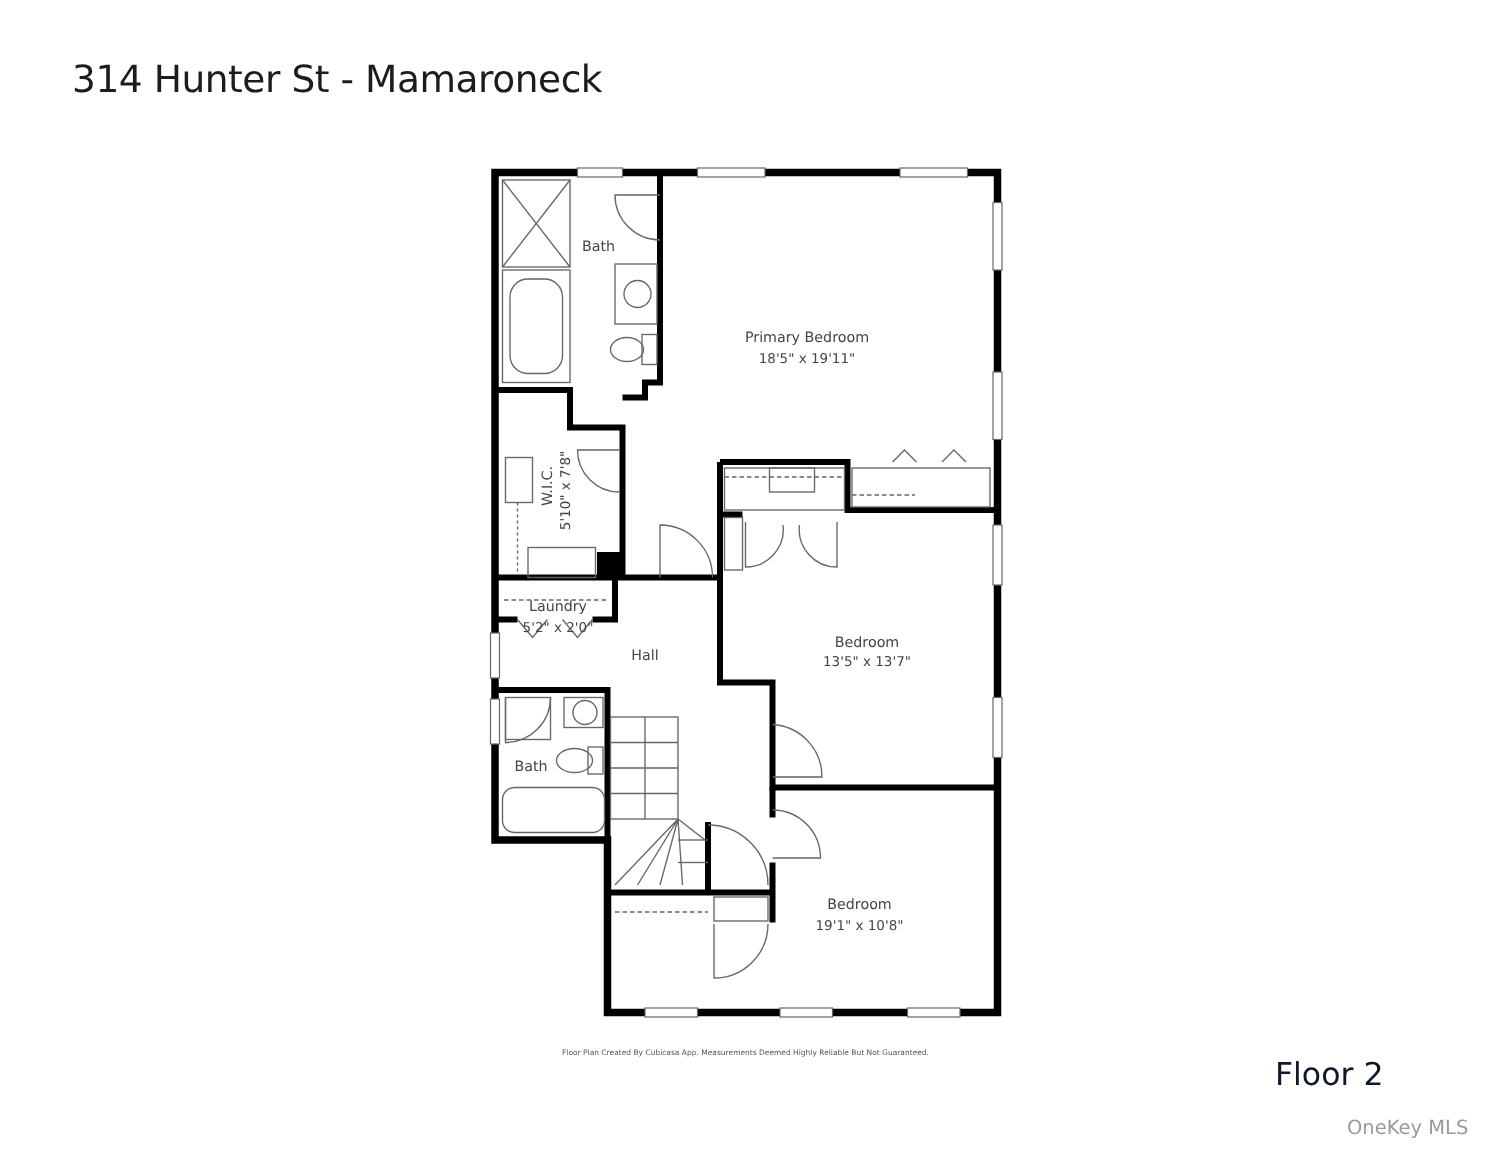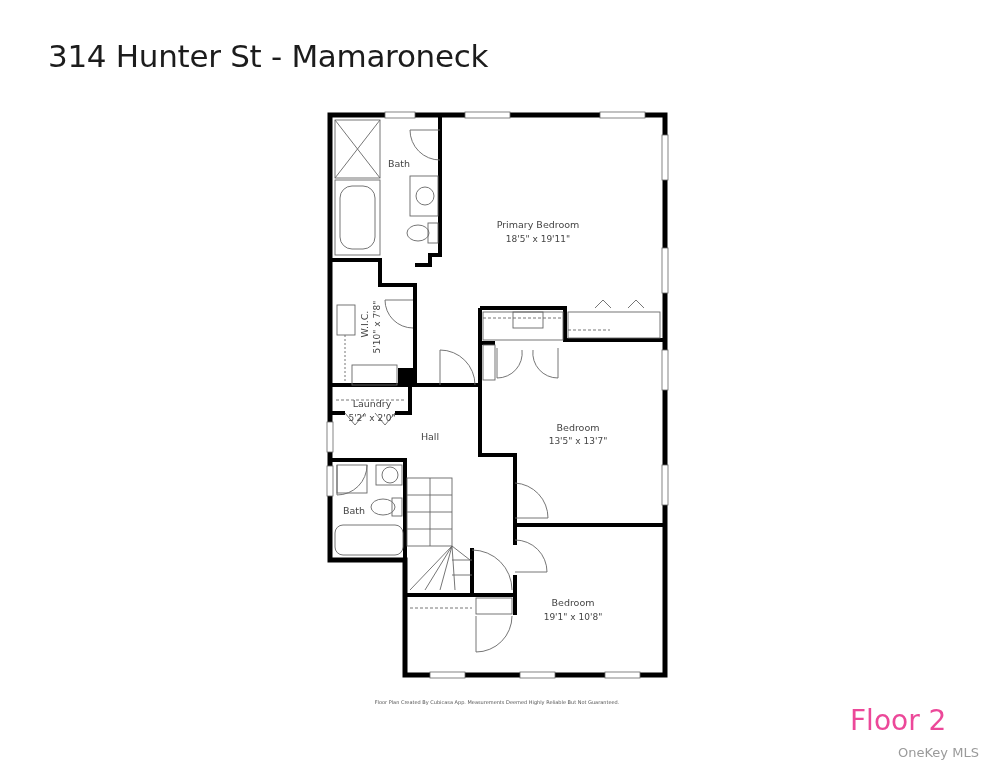--- a/index.html
+++ b/index.html
@@ -1,18 +1,18 @@
 <!DOCTYPE html>
 <html><head>
   <meta charset="utf-8">
   <style>
     html, body { margin: 0; padding: 0; background: #ffffff; }
     body { width: 994px; height: 768px; position: relative; overflow: hidden; font-family: "DejaVu Sans", sans-serif; }
-    .title { position: absolute; left: 48px; top: 38px; font-size: 31px; color: #1c1c1c; letter-spacing: -0.3px; font-family: "DejaVu Sans", sans-serif; }
-    .floor-label { position: absolute; left: 850px; top: 704px; font-size: 28px; color: #ec4899; font-family: "DejaVu Sans", sans-serif; }
+    .title { position: absolute; left: 48px; top: 38px; font-size: 25px; color: #1c1c1c; letter-spacing: -0.3px; font-family: "DejaVu Sans", sans-serif; }
+    .floor-label { position: absolute; left: 850px; top: 704px; font-size: 21px; color: #0f172a; font-family: "DejaVu Sans", sans-serif; }
     .watermark { position: absolute; left: 898px; top: 745px; font-size: 13px; color: #9a9a9a; font-family: "DejaVu Sans", sans-serif; text-align: right; }
     .disclaimer { position: absolute; left: 0; width: 994px; top: 699px; text-align: center; font-size: 5px; color: #555; font-family: "DejaVu Sans", sans-serif; }
     svg.plan { position: absolute; left: 0; top: 0; }
     .room-label { font-family: "DejaVu Sans", sans-serif; font-size: 9.5px; fill: #444; }
     .room-dim { font-family: "DejaVu Sans", sans-serif; font-size: 9px; fill: #444; }
   </style>
 </head>
 <body>
 
 <div class="title">314 Hunter St - Mamaroneck</div>

